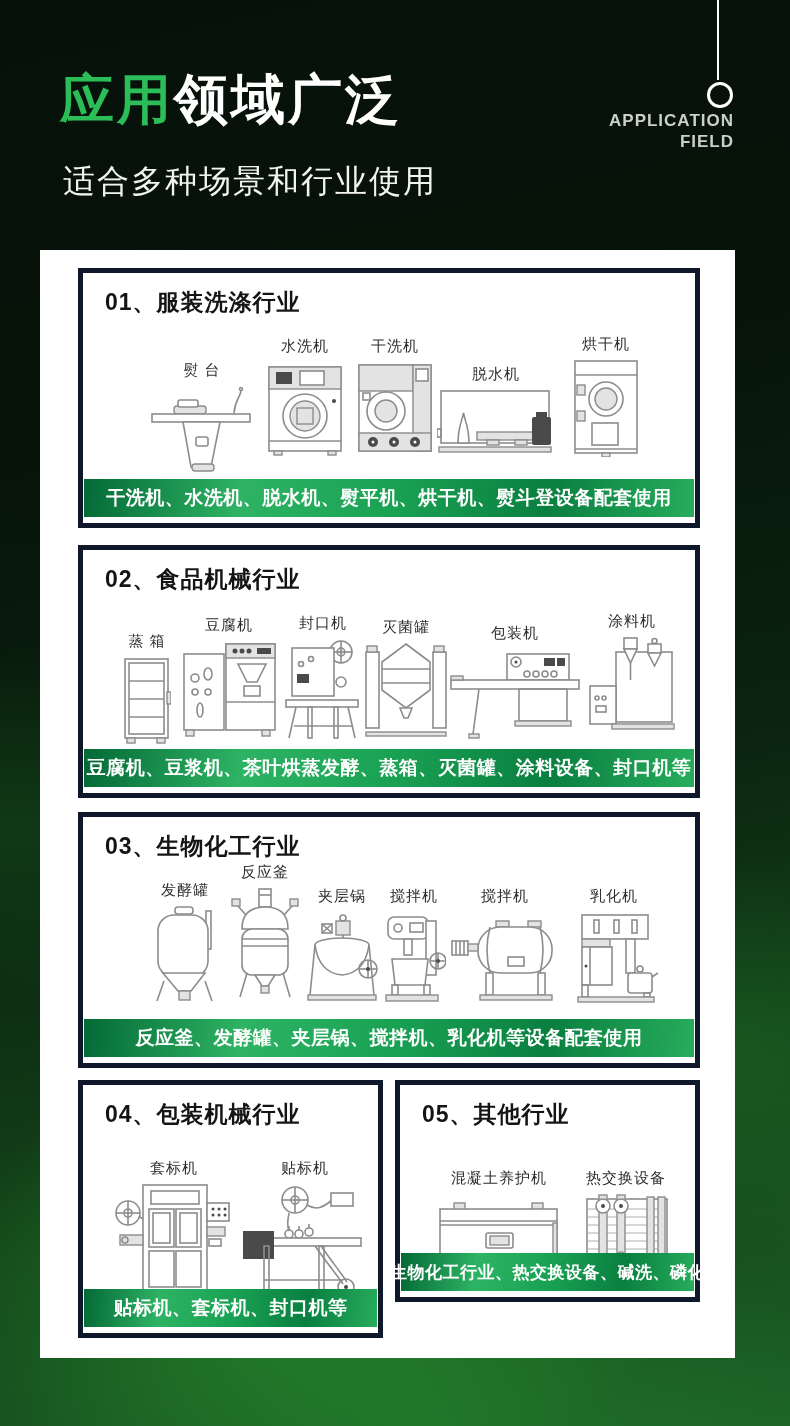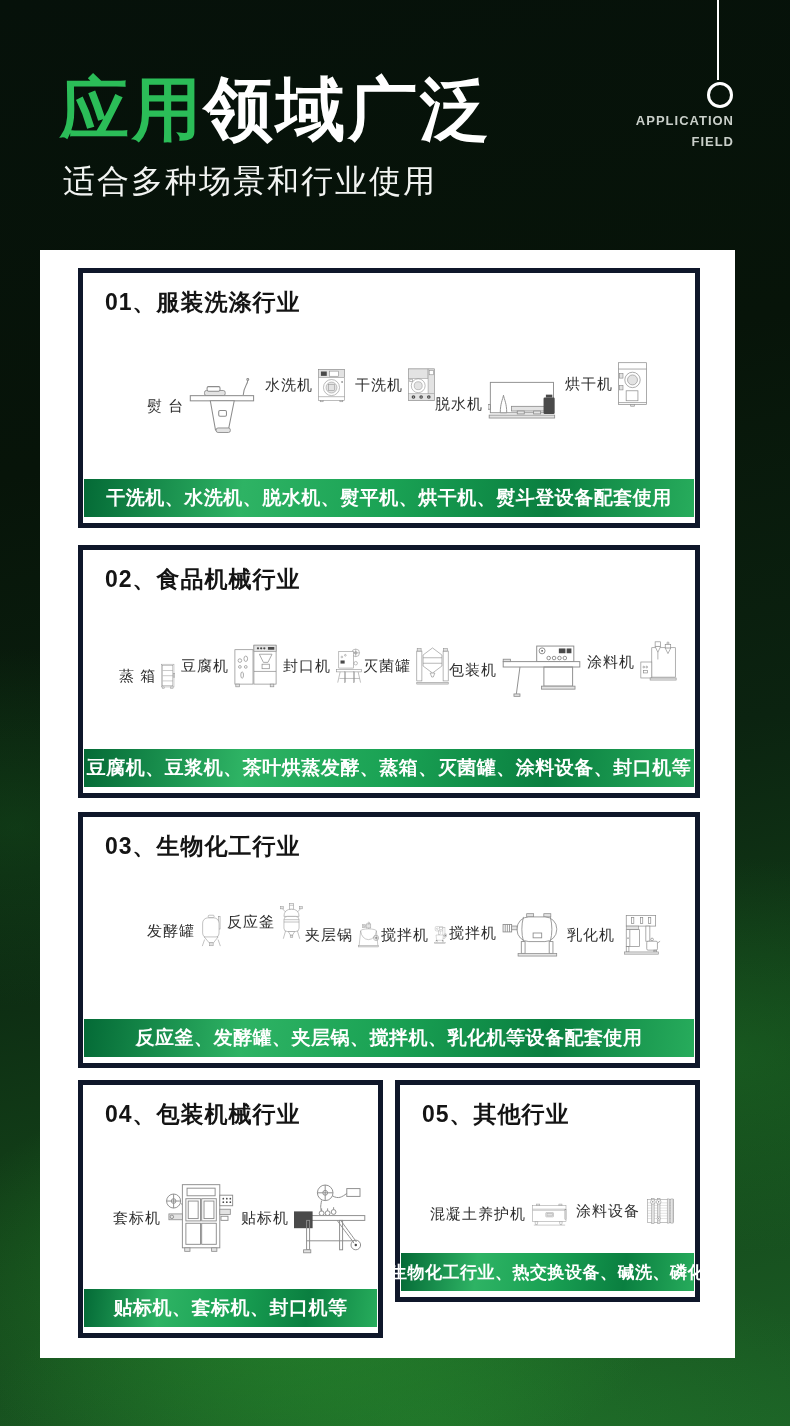--- a/index.html
+++ b/index.html
@@ -5,41 +5,41 @@
   html,body{margin:0;padding:0;background:#000;}
   .page{position:relative;width:790px;height:1426px;overflow:hidden;
     font-family:"Liberation Sans", sans-serif;
     background:
       radial-gradient(620px 360px at 38% 90%, rgba(47,168,53,.50), rgba(47,168,53,0) 60%),
       radial-gradient(520px 320px at 92% 74%, rgba(36,140,48,.32), rgba(36,140,48,0) 62%),
       radial-gradient(480px 300px at 2% 58%, rgba(30,120,40,.28), rgba(30,120,40,0) 60%),
       radial-gradient(700px 280px at 55% 100%, rgba(40,150,50,.35), rgba(40,150,50,0) 65%),
       linear-gradient(168deg,#06110a 0%,#071409 30%,#0b2310 55%,#134319 78%,#1c6126 100%);}
   
-  .heading{position:absolute;left:60px;top:64px;font-size:69px;font-weight:bold;color:#ffffff;letter-spacing:3px;white-space:nowrap;}
+  .heading{position:absolute;left:60px;top:64px;font-size:54px;font-weight:bold;color:#ffffff;letter-spacing:3px;white-space:nowrap;}
   .heading .hl{color:#2bbd58;}
   .subtitle{position:absolute;left:63px;top:160px;font-size:32px;color:#f2f4f2;letter-spacing:2px;}
   .corner-line{position:absolute;left:717px;top:0;width:2px;height:80px;background:#ffffff;}
   .corner-circle{position:absolute;left:707px;top:82px;width:20px;height:20px;border:3px solid #ffffff;border-radius:50%;}
-  .corner-text{position:absolute;right:56px;top:110px;text-align:right;color:#c9cfc9;font-size:13px;font-weight:bold;letter-spacing:1px;line-height:21px;}
+  .corner-text{position:absolute;right:56px;top:110px;text-align:right;color:#c9cfc9;font-size:17px;font-weight:bold;letter-spacing:1px;line-height:21px;}
   
   .panel{position:absolute;left:40px;top:250px;width:695px;height:1108px;background:#ffffff;}
   .card{position:absolute;background:#ffffff;border:5px solid #0f172a;box-sizing:border-box;}
   .card1{left:38px;top:18px;width:622px;height:260px;}
   .card2{left:38px;top:295px;width:622px;height:253px;}
   .card3{left:38px;top:562px;width:622px;height:256px;}
   .card4{left:38px;top:830px;width:305px;height:258px;}
   .card5{left:355px;top:830px;width:305px;height:222px;}
   .ctitle{position:absolute;left:22px;top:14px;font-size:23px;font-weight:bold;color:#141414;letter-spacing:1px;white-space:nowrap;}
   .banner{position:absolute;left:1px;right:1px;bottom:6px;height:38px;display:flex;align-items:center;justify-content:center;
     color:#ffffff;font-weight:bold;font-size:19px;letter-spacing:.5px;white-space:nowrap;
     background:linear-gradient(97deg,#046a36 0%,#2eb364 26%,#1aa254 50%,#0a7f40 76%,#27ac5c 100%);}
   .card5 .banner{font-size:17px;}
   
-  .m{position:absolute;display:flex;flex-direction:row;align-items:center;gap:5px;}
+  .m{position:absolute;display:flex;flex-direction:column;align-items:center;gap:5px;}
   .mlabel{font-size:15px;color:#2e2e2e;letter-spacing:1px;white-space:nowrap;}
   .mi{display:block;}
   .s{stroke:#8c8c8c;fill:#ffffff;stroke-width:1.6;}
   .sn{stroke:#8c8c8c;fill:none;stroke-width:1.6;}
   .sg{stroke:#8c8c8c;fill:#e3e3e3;stroke-width:1.4;}
   .sd{fill:#4a4a4a;stroke:none;}
   .sl{stroke:#b0b0b0;fill:none;stroke-width:1.1;}
 </style>
 </head>
 <body>
@@ -463,21 +463,21 @@
           <rect class="sn" x="52" y="40" width="27" height="15" rx="2"></rect>
             <rect class="sg" x="56" y="43" width="19" height="9"></rect>
           <rect class="sg" x="119" y="30" width="4" height="34"></rect>
           <path class="s" d="M14 72 L24 72 L22 82 L16 82 Z"></path>
             <path class="s" d="M100 72 L110 72 L108 82 L102 82 Z"></path>
           <line class="sn" x1="10" y1="84" x2="120" y2="84"></line>
         </svg>
       </div>
 
       <div class="m" style="left:176px;top:84px;width:100px">
-        <div class="mlabel">涂料设备</div>
+        <div class="mlabel">热交换设备</div>
         <svg class="mi" width="95" height="85" viewBox="0 0 95 85">
           <rect class="s" x="8" y="6" width="80" height="70"></rect>
           <line class="sl" x1="8" y1="16" x2="88" y2="16"></line>
             <line class="sl" x1="8" y1="24" x2="88" y2="24"></line>
           <line class="sl" x1="8" y1="32" x2="88" y2="32"></line>
             <line class="sl" x1="8" y1="40" x2="88" y2="40"></line>
           <line class="sl" x1="8" y1="48" x2="88" y2="48"></line>
             <line class="sl" x1="8" y1="56" x2="88" y2="56"></line>
           <line class="sl" x1="8" y1="64" x2="88" y2="64"></line>
           <rect class="sg" x="68" y="4" width="7" height="74"></rect>

